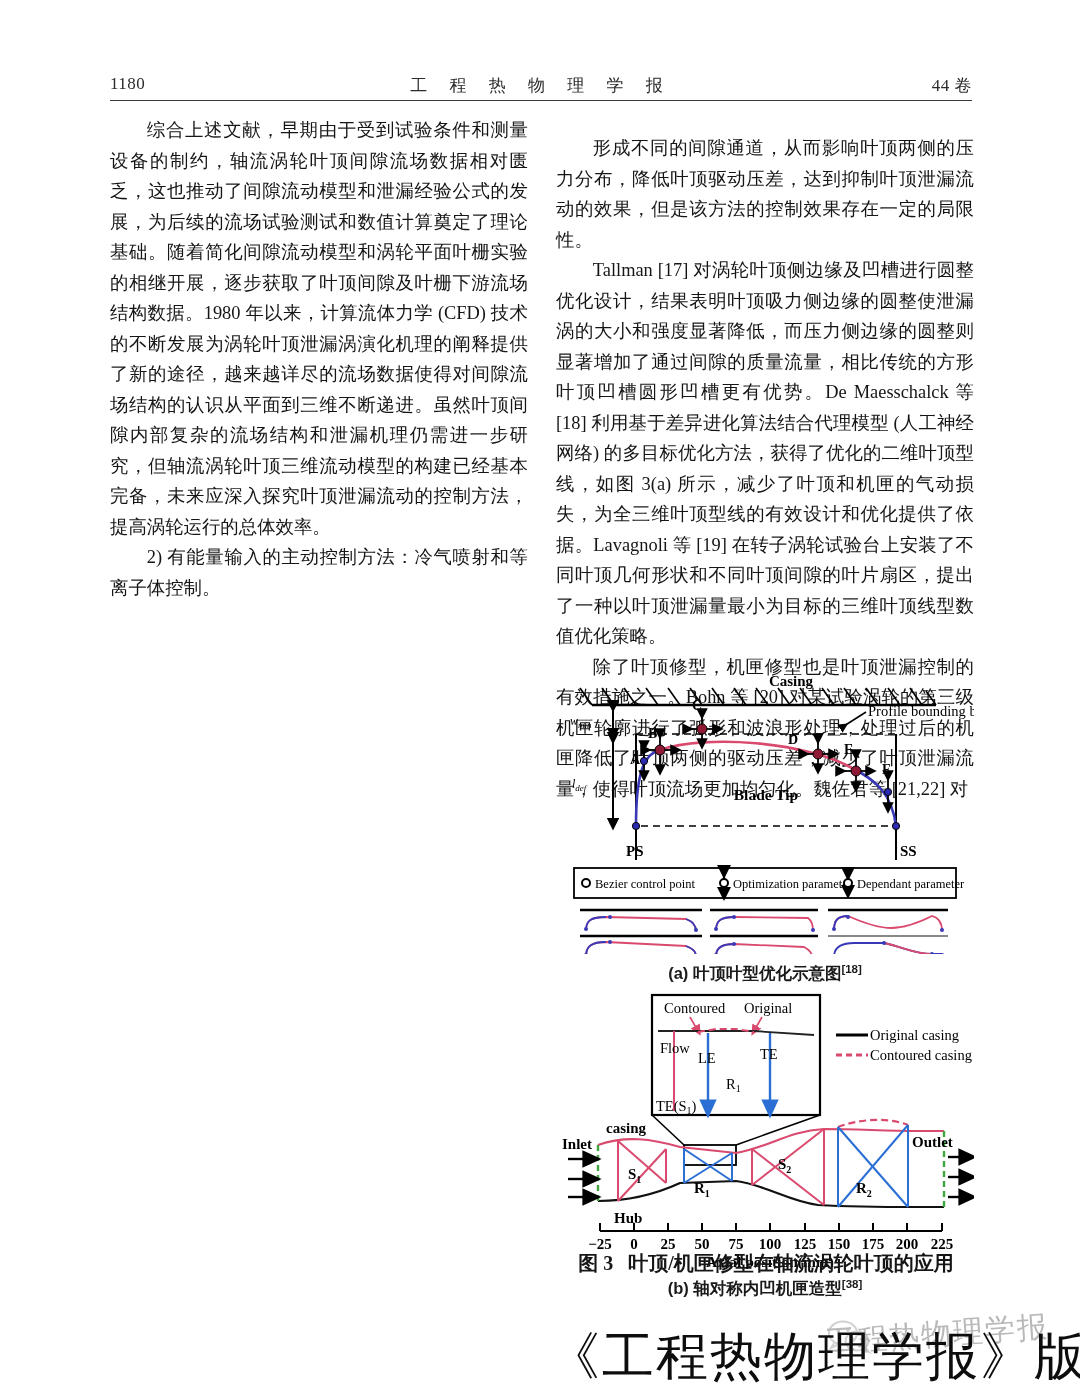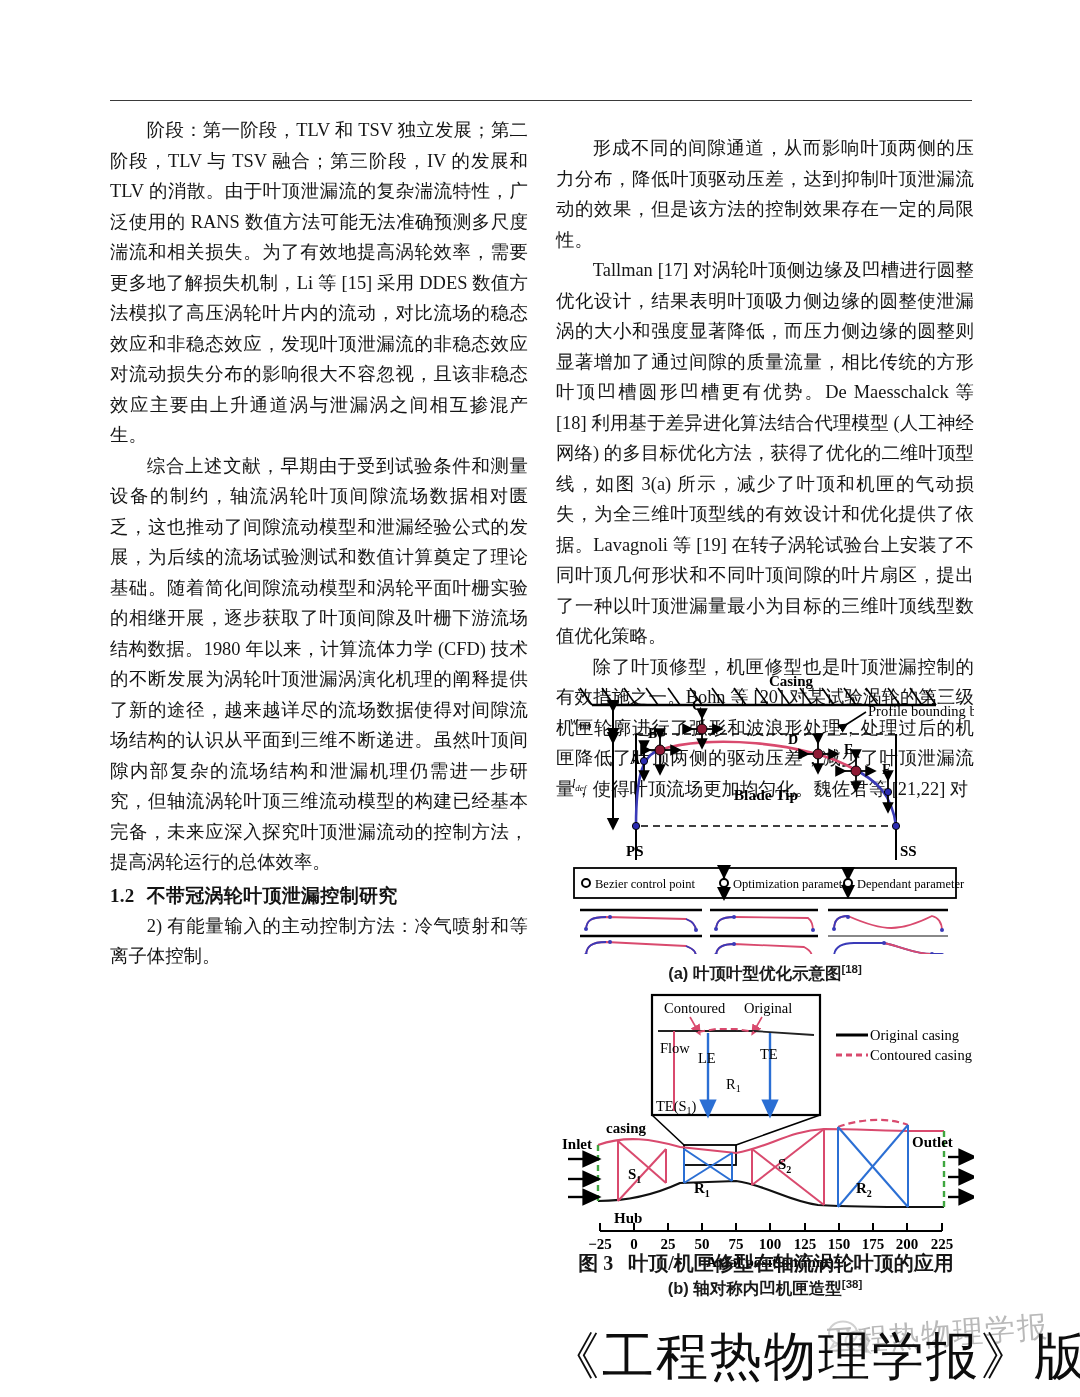--- a/index.html
+++ b/index.html
@@ -83,29 +83,30 @@
   }
   .wm-logo{
     position:absolute;left:278px;top:2px;width:46px;height:34px;opacity:.45;
   }
 </style>
 </head>
 <body>
 
 <div class="page">
 
+  <div class="runhead">
+    <span class="folio">1180</span>
+    <span class="journal">工 程 热 物 理 学 报</span>
+    <span class="vol">44 卷</span>
+  </div>
   <div class="runrule"></div>
 
   <div class="col col-left">
-    <p>阶段：第一阶段，TLV 和 TSV 独立发展；第二阶段，TLV 与 TSV 融合；第三阶段，IV 的发展和 TLV 的消散。由于叶顶泄漏流的复杂湍流特性，广泛使用的 RANS 数值方法可能无法准确预测多尺度湍流和相关损失。为了有效地提高涡轮效率，需要更多地了解损失机制，Li 等 [15] 采用 DDES 数值方法模拟了高压涡轮叶片内的流动，对比流场的稳态效应和非稳态效应，发现叶顶泄漏流的非稳态效应对流动损失分布的影响很大不容忽视，且该非稳态效应主要由上升通道涡与泄漏涡之间相互掺混产生。</p>
     <p>综合上述文献，早期由于受到试验条件和测量设备的制约，轴流涡轮叶顶间隙流场数据相对匮乏，这也推动了间隙流动模型和泄漏经验公式的发展，为后续的流场试验测试和数值计算奠定了理论基础。随着简化间隙流动模型和涡轮平面叶栅实验的相继开展，逐步获取了叶顶间隙及叶栅下游流场结构数据。1980 年以来，计算流体力学 (CFD) 技术的不断发展为涡轮叶顶泄漏涡演化机理的阐释提供了新的途径，越来越详尽的流场数据使得对间隙流场结构的认识从平面到三维不断递进。虽然叶顶间隙内部复杂的流场结构和泄漏机理仍需进一步研究，但轴流涡轮叶顶三维流动模型的构建已经基本完备，未来应深入探究叶顶泄漏流动的控制方法，提高涡轮运行的总体效率。</p>
 
-    <h3>
-      <span class="num">1.2</span><span>不带冠涡轮叶顶泄漏控制研究</span>
-    </h3>
 
     <p>2) 有能量输入的主动控制方法：冷气喷射和等离子体控制。</p>
 
   </div>
 
   <div class="col col-right">
     <p>形成不同的间隙通道，从而影响叶顶两侧的压力分布，降低叶顶驱动压差，达到抑制叶顶泄漏流动的效果，但是该方法的控制效果存在一定的局限性。</p>
     <p>Tallman [17] 对涡轮叶顶侧边缘及凹槽进行圆整优化设计，结果表明叶顶吸力侧边缘的圆整使泄漏涡的大小和强度显著降低，而压力侧边缘的圆整则显著增加了通过间隙的质量流量，相比传统的方形叶顶凹槽圆形凹槽更有优势。De Maesschalck 等 [18] 利用基于差异进化算法结合代理模型 (人工神经网络) 的多目标优化方法，获得了优化的二维叶顶型线，如图 3(a) 所示，减少了叶顶和机匣的气动损失，为全三维叶顶型线的有效设计和优化提供了依据。Lavagnoli 等 [19] 在转子涡轮试验台上安装了不同叶顶几何形状和不同叶顶间隙的叶片扇区，提出了一种以叶顶泄漏量最小为目标的三维叶顶线型数值优化策略。</p>
     <p>除了叶顶修型，机匣修型也是叶顶泄漏控制的有效措施之一。Bohn 等 [20] 对某试验涡轮的第三级机匣轮廓进行了弧形和波浪形处理，处理过后的机匣降低了叶顶两侧的驱动压差，减少了叶顶泄漏流量，使得叶顶流场更加均匀化。魏佐君等 [21,22] 对</p>
   </div>

